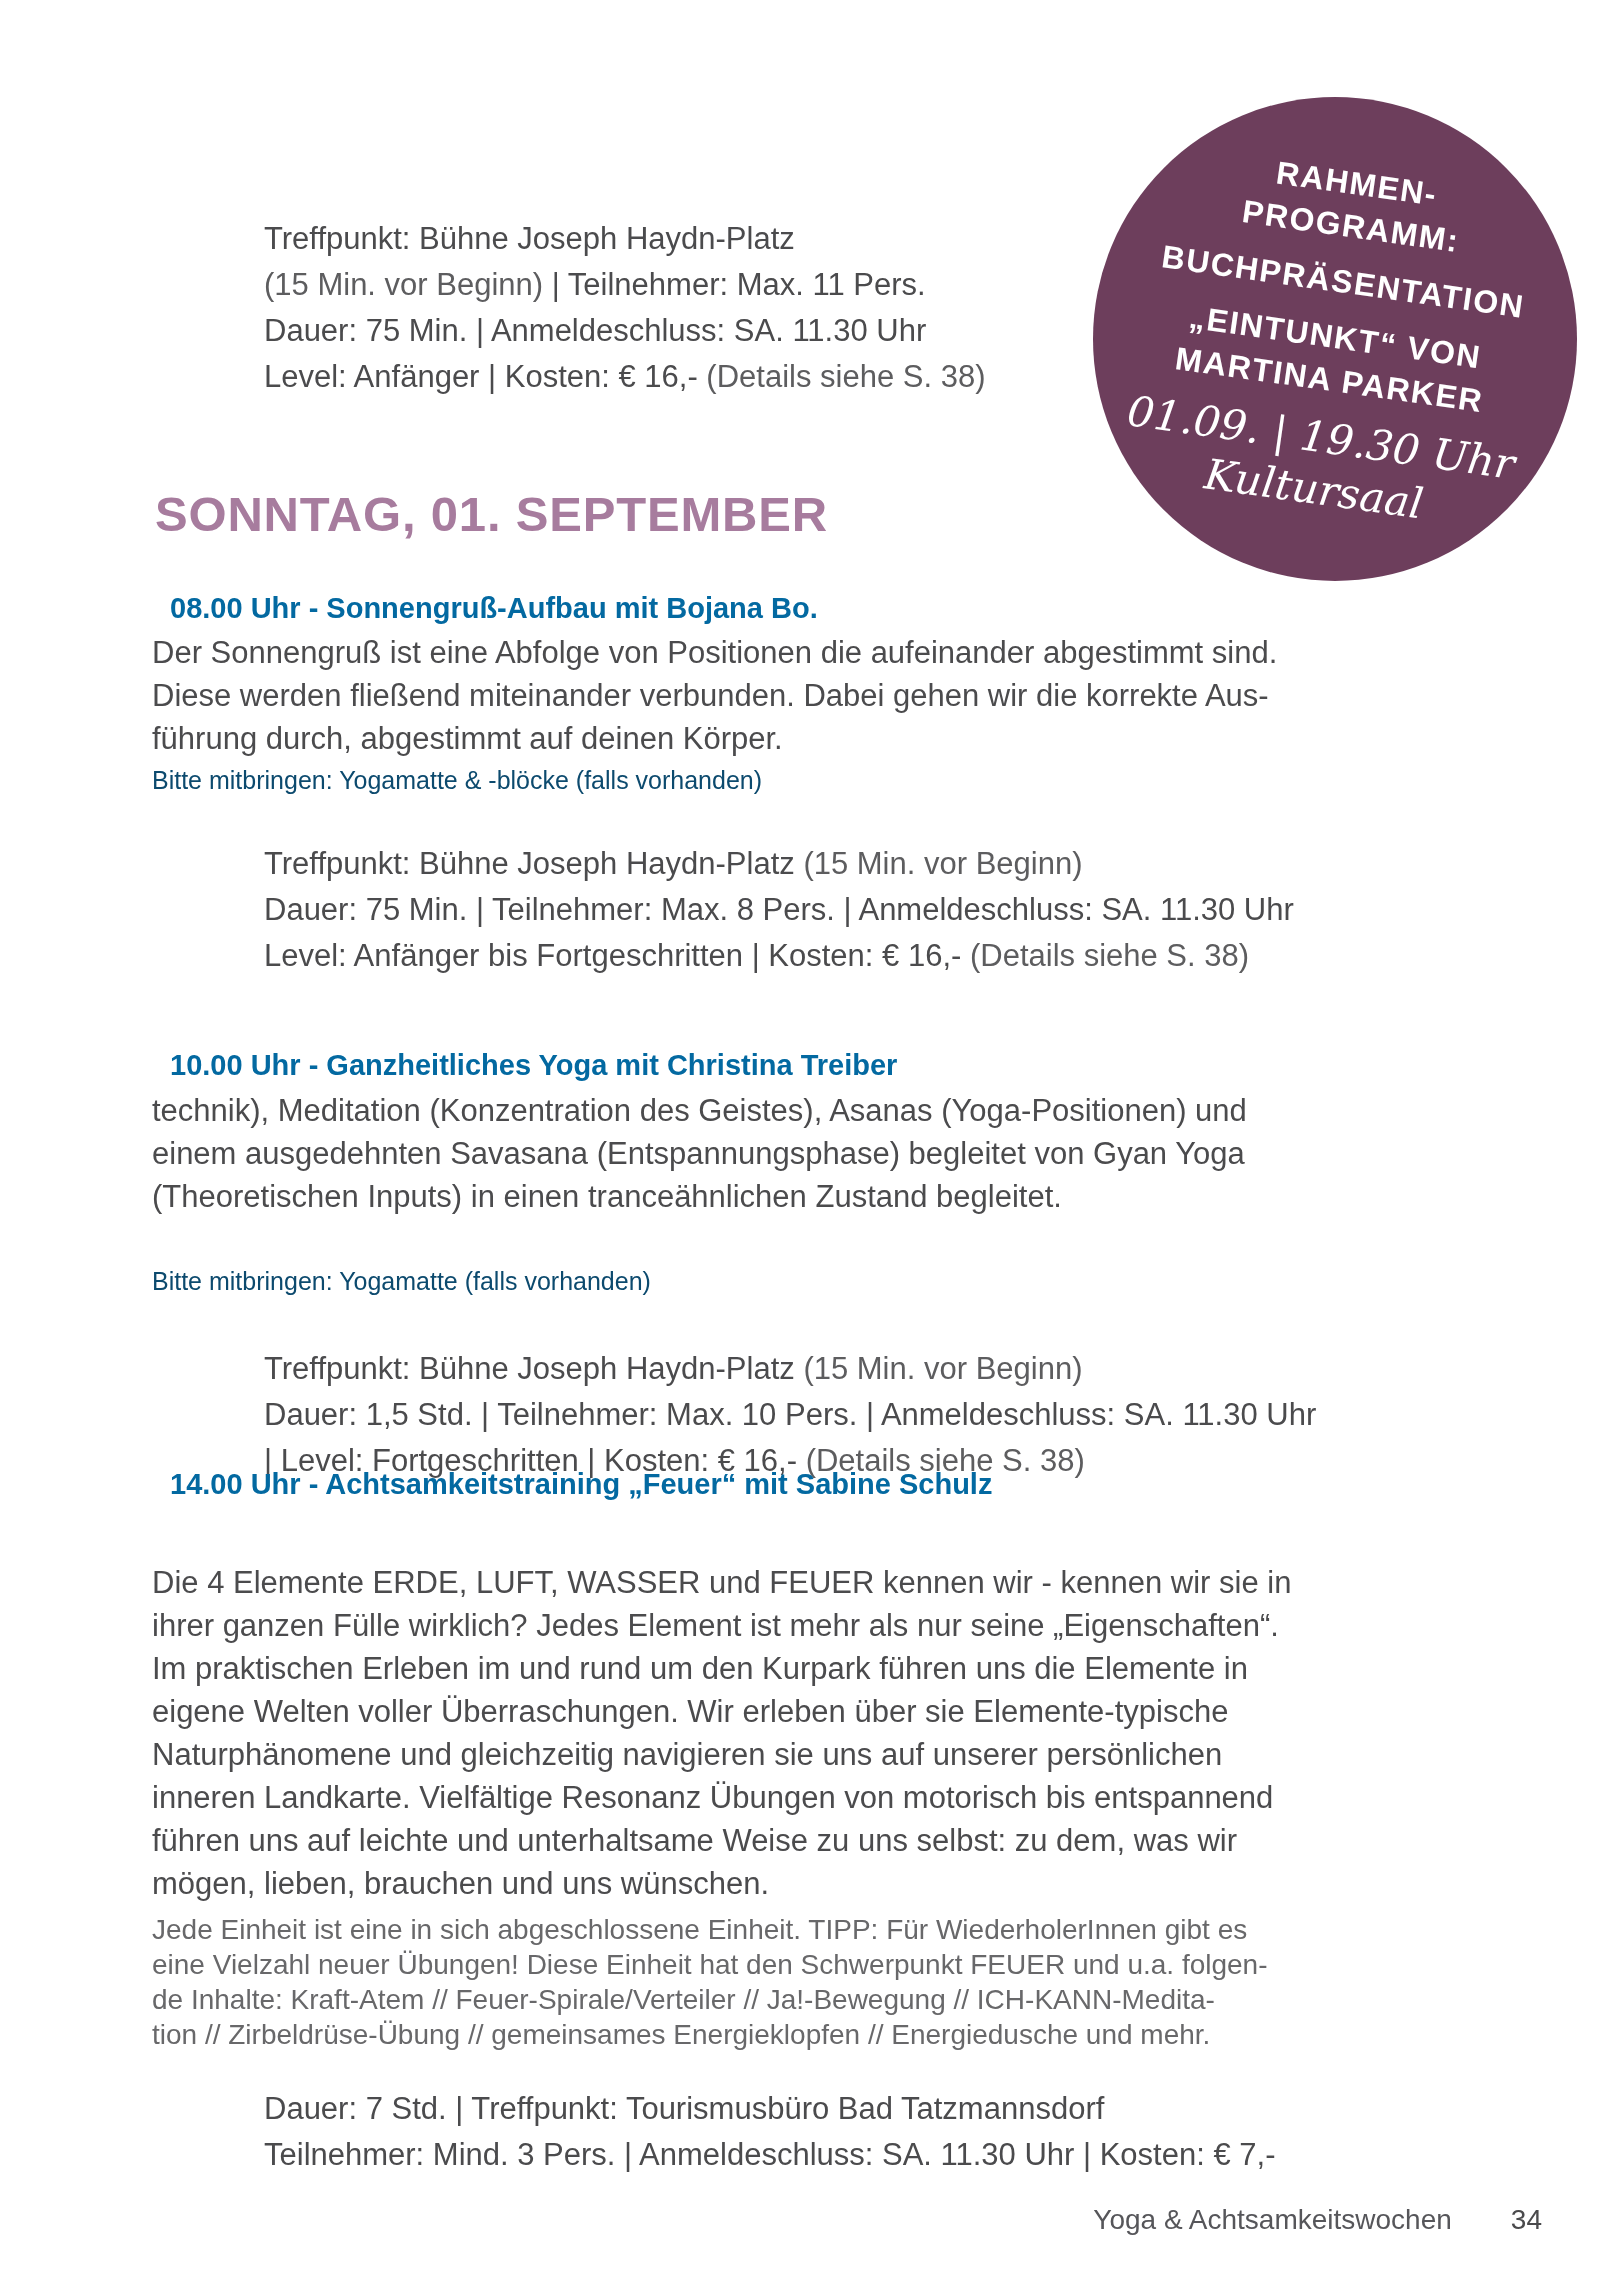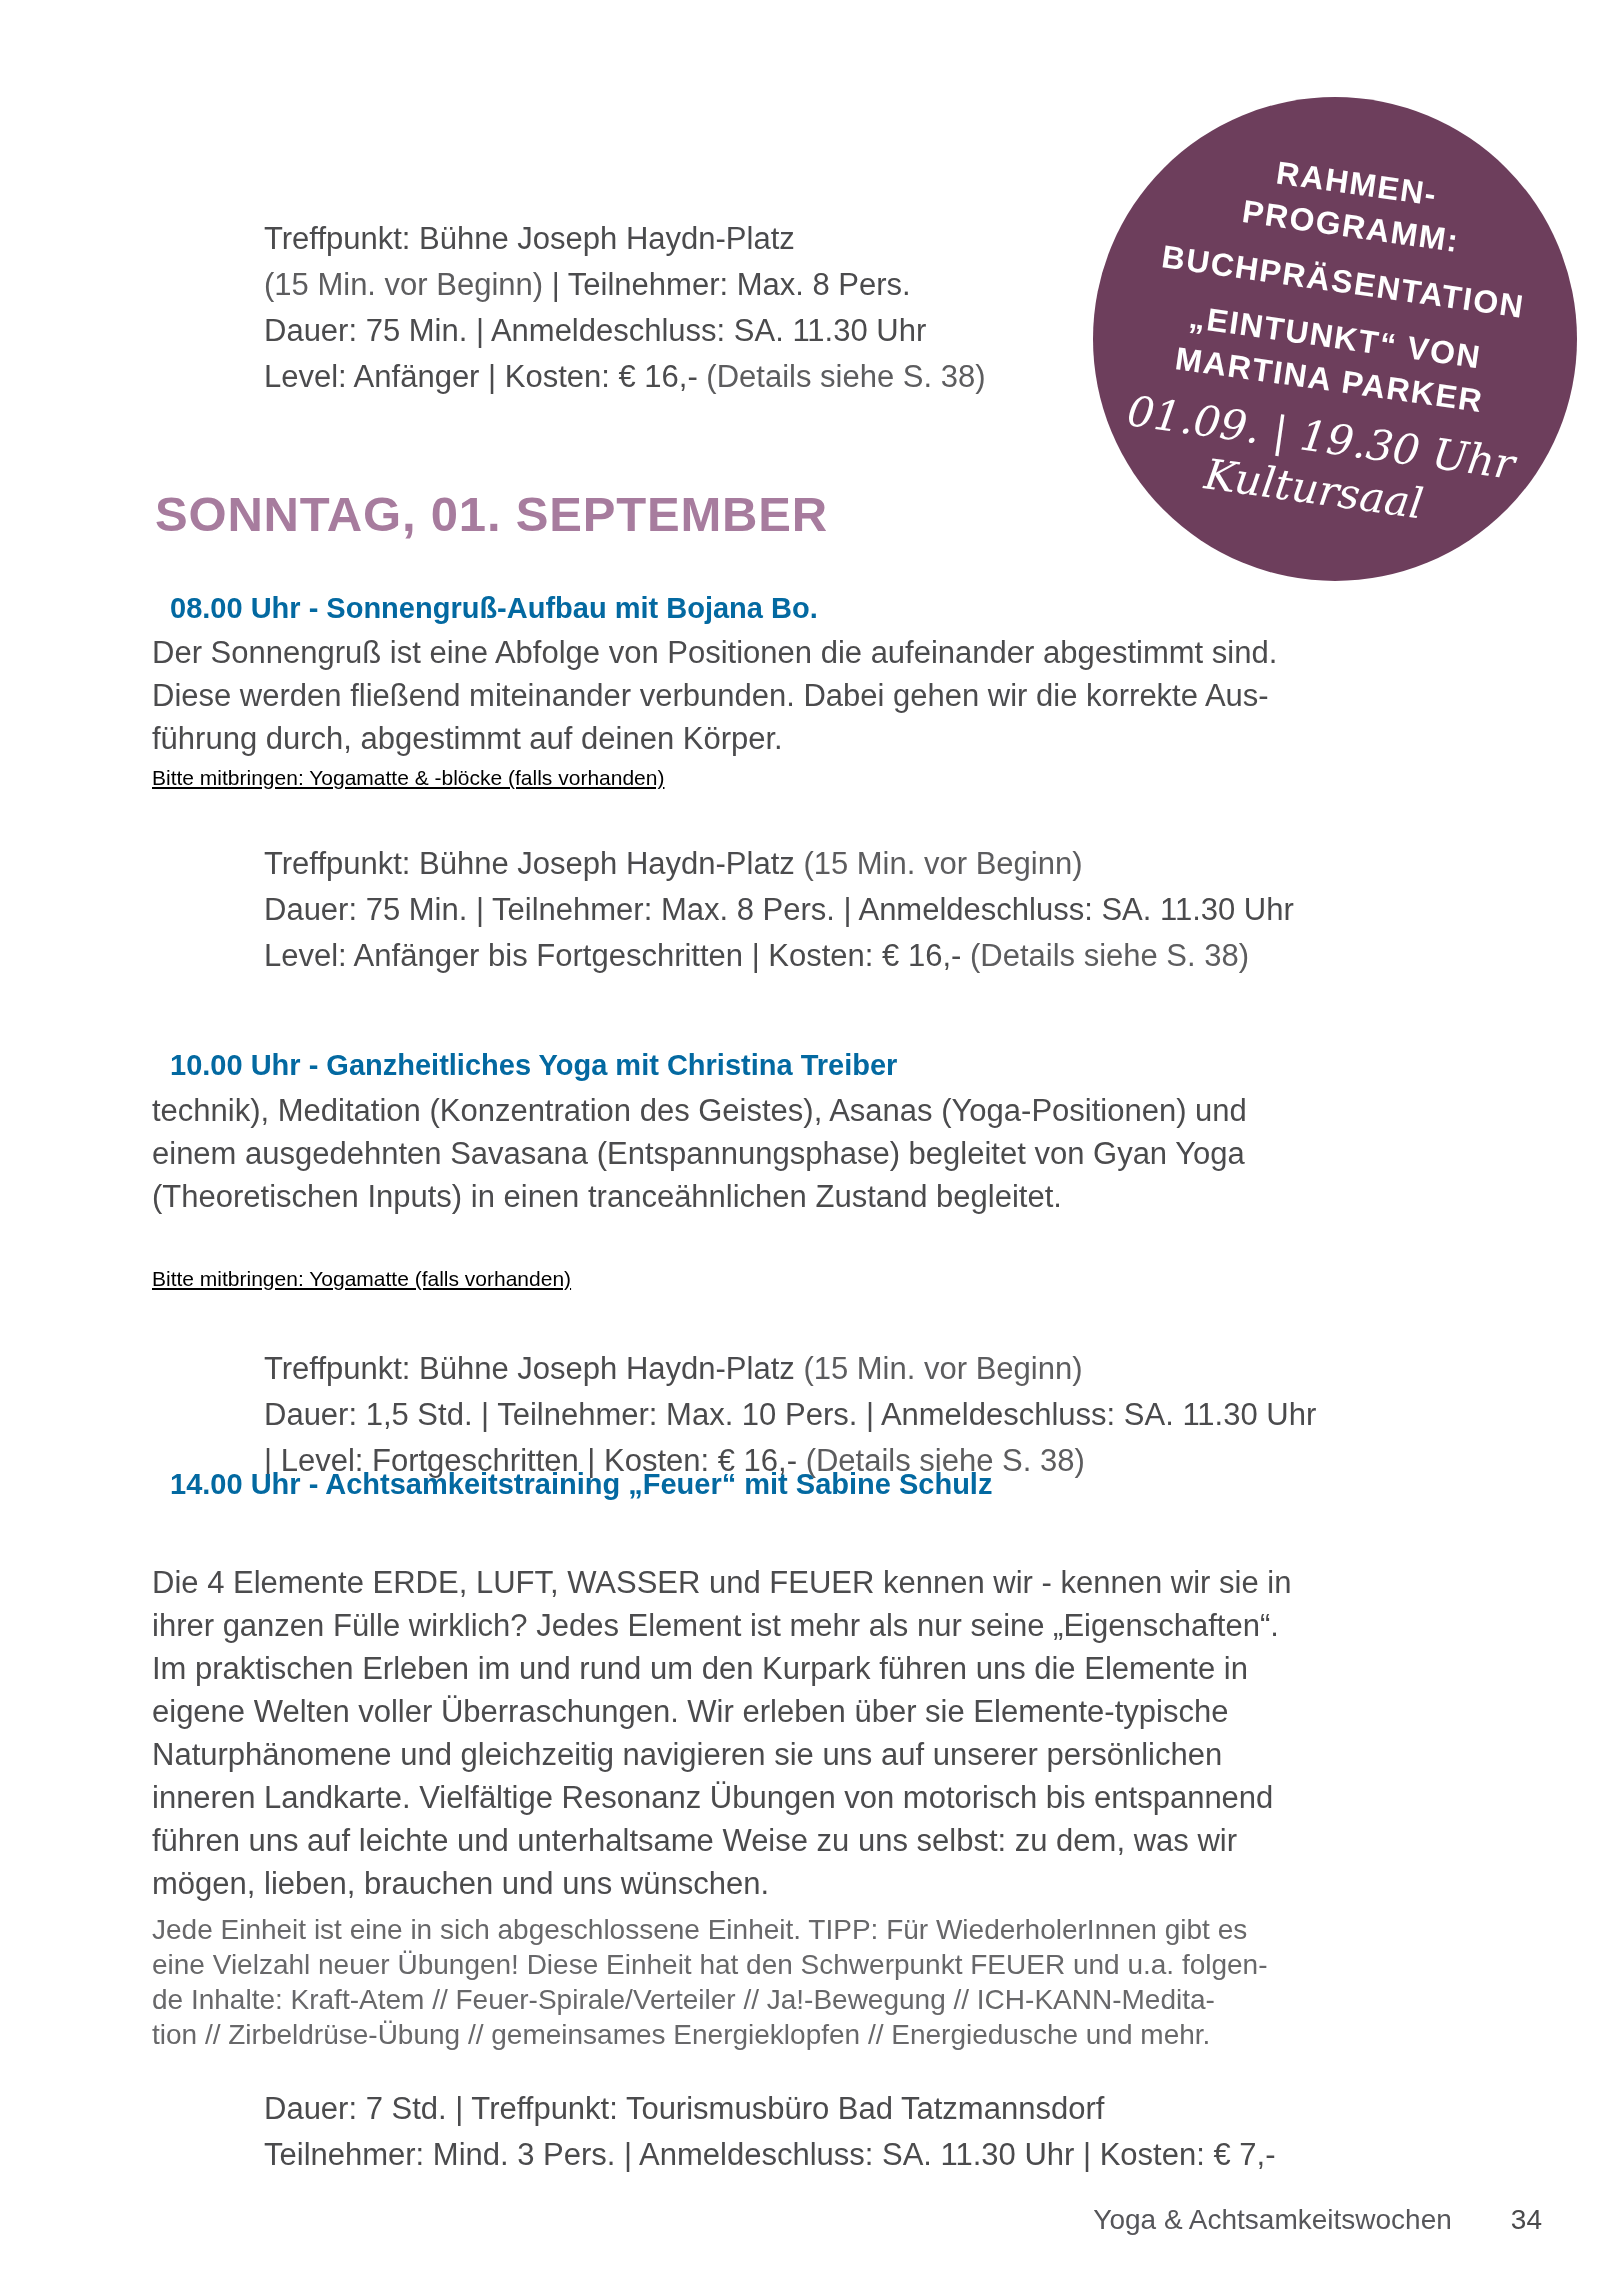--- a/index.html
+++ b/index.html
@@ -26,39 +26,39 @@
 
   
   .day-heading{
     position:absolute;left:151px;top:482px;margin:4px;
     font-size:49px;font-weight:700;letter-spacing:0.8px;color:#a77c9e;white-space:nowrap;
   }
 
   
   .ev-title{position:absolute;left:152px;margin:18px;font-size:29px;font-weight:700;color:#0369a1;white-space:nowrap;}
   .ev-body{position:absolute;left:152px;font-size:31px;line-height:43px;}
-  .bring{position:absolute;left:152px;font-size:21px;color:#000000;white-space:nowrap;text-decoration:underline;}
+  .bring{position:absolute;left:152px;font-size:25px;color:#0c4a6e;white-space:nowrap;}
   .info{position:absolute;left:264px;font-size:31px;line-height:46px;}
   .note{position:absolute;left:152px;font-size:28px;line-height:35px;color:#68686a;}
 
   
   .footer{
     position:absolute;top:2204px;right:76px;display:flex;align-items:baseline;gap:59px;
     font-size:28px;color:#56565a;
   }
   .footer .pnum{color:#4a4a4c;}
 </style>
 </head>
 <body>
 
 <div id="page">
 
   <div class="intro">
     <div class="nowrap"><span>Treffpunkt: Bühne Joseph Haydn-Platz</span></div>
-    <div class="nowrap"><span class="it">(15 Min. vor Beginn)</span><span> | Teilnehmer: Max. 8 Pers.</span></div>
+    <div class="nowrap"><span class="it">(15 Min. vor Beginn)</span><span> | Teilnehmer: Max. 11 Pers.</span></div>
     <div class="nowrap"><span>Dauer: 75 Min. | Anmeldeschluss: SA. 11.30 Uhr</span></div>
     <div class="nowrap"><span>Level: Anfänger | Kosten: € 16,- </span><span class="it">(Details siehe S. 38)</span></div>
   </div>
 
   <div class="badge">
     <div class="badge-rot">
       <div class="b-sans">RAHMEN-</div>
       <div class="b-sans">PROGRAMM:</div>
       <div class="b-sans b-gap">BUCHPRÄSENTATION</div>
       <div class="b-sans b-gap">„EINTUNKT“ VON</div>

